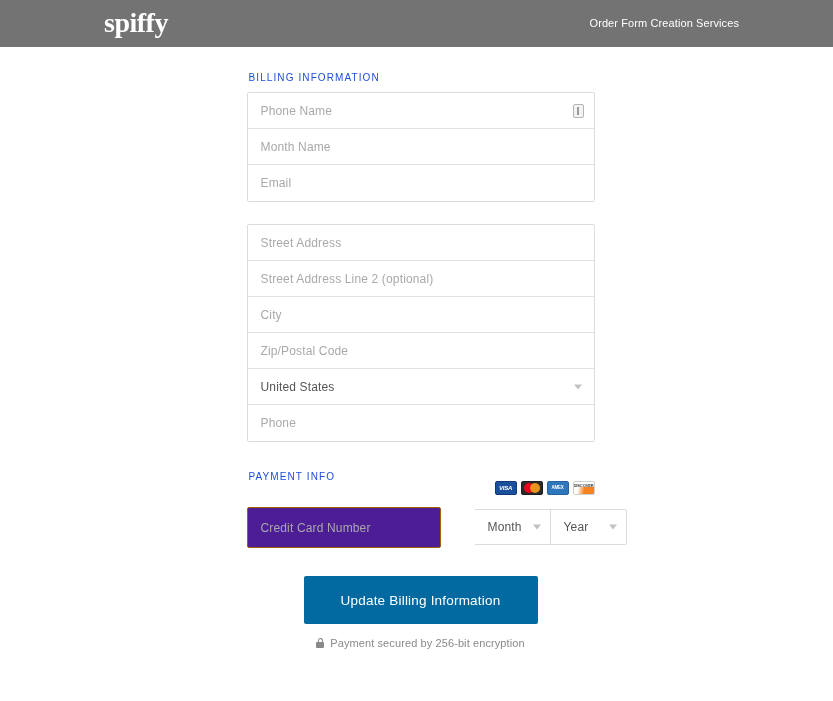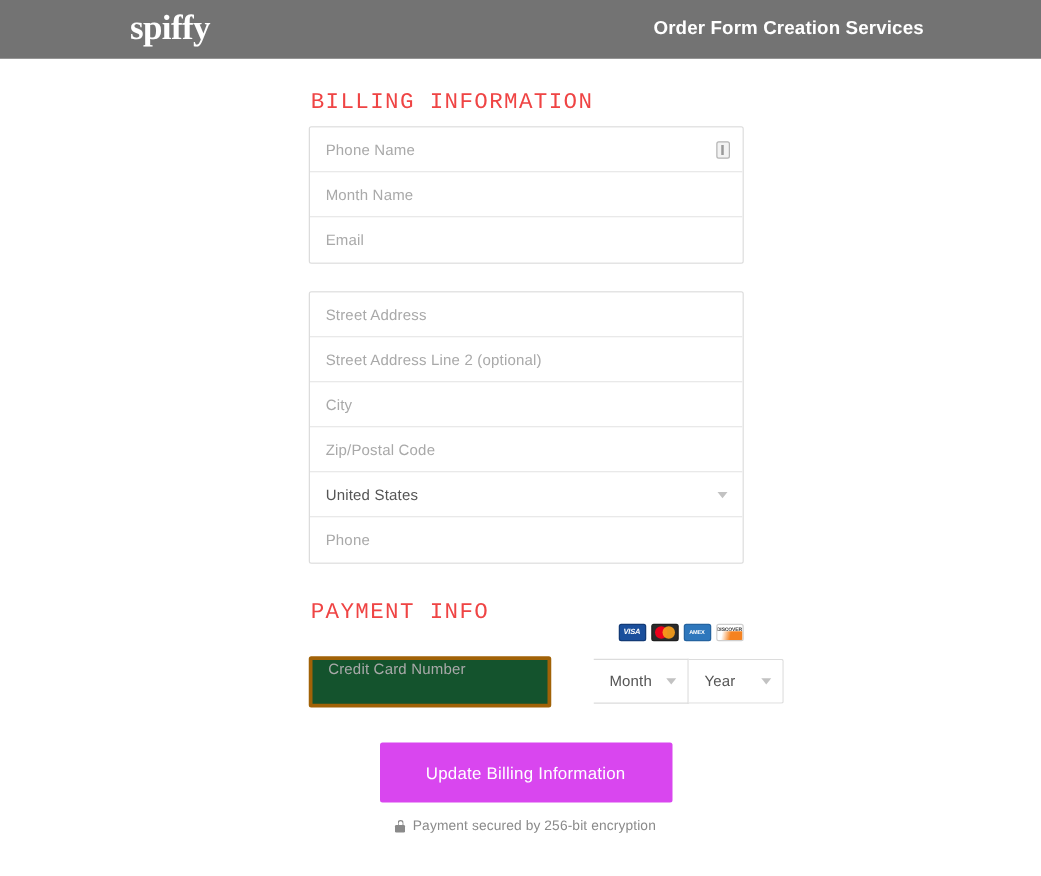--- a/index.html
+++ b/index.html
@@ -33,45 +33,44 @@
     font-weight: 700;
     letter-spacing: -0.5px;
     line-height: 34px;
     user-select: none;
   }
   .header-title {
     position: absolute;
     right: 94px;
     top: 13px;
     color: #ffffff;
-    font-size: 15px;
-    font-weight: 700;
+    font-size: 11px;
+    font-weight: 400;
     letter-spacing: 0.1px;
     line-height: 20px;
     white-space: nowrap;
     text-align: center;
   }
 
   
   .form-wrap {
     width: 348px;
     margin: 0 auto;
     padding-top: 25px;
     position: relative;
     left: 4px;
   }
 
   .section-title {
-    font-size: 18px;
+    font-size: 10px;
     letter-spacing: 1.1px;
-    color: #ef4444;
+    color: #1d4ed8;
     font-weight: 400;
     margin: 0 0 9px 2px;
     text-transform: uppercase;
-    font-family: Liberation Mono, monospace;
   }
 
   .payment-title-row {
     display: flex;
     align-items: flex-end;
     justify-content: space-between;
     margin-bottom: 9px;
   }
   .payment-title-row .section-title { margin-bottom: 16px; }
 
@@ -208,26 +207,27 @@
     background: linear-gradient(100deg, #ffffff 18%, #f58220 52%, #f58220 100%);
   }
 
   
   .payment-row {
     display: flex;
     align-items: stretch;
   }
   .cc-number {
     flex: 0 0 194px;
-    border: 3px solid #a16207;
+    border: 1px solid #a16207;
     border-radius: 2px;
     height: 41px;
     display: flex;
+    align-items: center;
     padding: 0 13px;
-    background: #14532d;
+    background: #4c1d95;
   }
   .cc-number .ph { font-size: 12px; color: #a9a9a9; letter-spacing: .15px; }
   .sel {
     flex: 0 0 76px;
     border: 1px solid #dcdcdc;
     border-left: none;
     height: 36px;
     margin-top: 2px;
     display: flex;
     align-items: center;
@@ -240,21 +240,21 @@
   .sel .ph { font-size: 12px; color: #555555; letter-spacing: .15px; }
   .sel .caret { right: 9px; }
 
   
   .submit-wrap { text-align: center; margin-top: 28px; }
   .submit-btn {
     display: inline-block;
     width: 234px;
     height: 48px;
     line-height: 48px;
-    background: #d946ef;
+    background: #0369a1;
     color: #ffffff;
     font-size: 13.5px;
     font-weight: 400;
     letter-spacing: 0.2px;
     border: none;
     border-radius: 2px;
     cursor: pointer;
     font-family: "Liberation Sans", sans-serif;
     text-align: center;
   }

